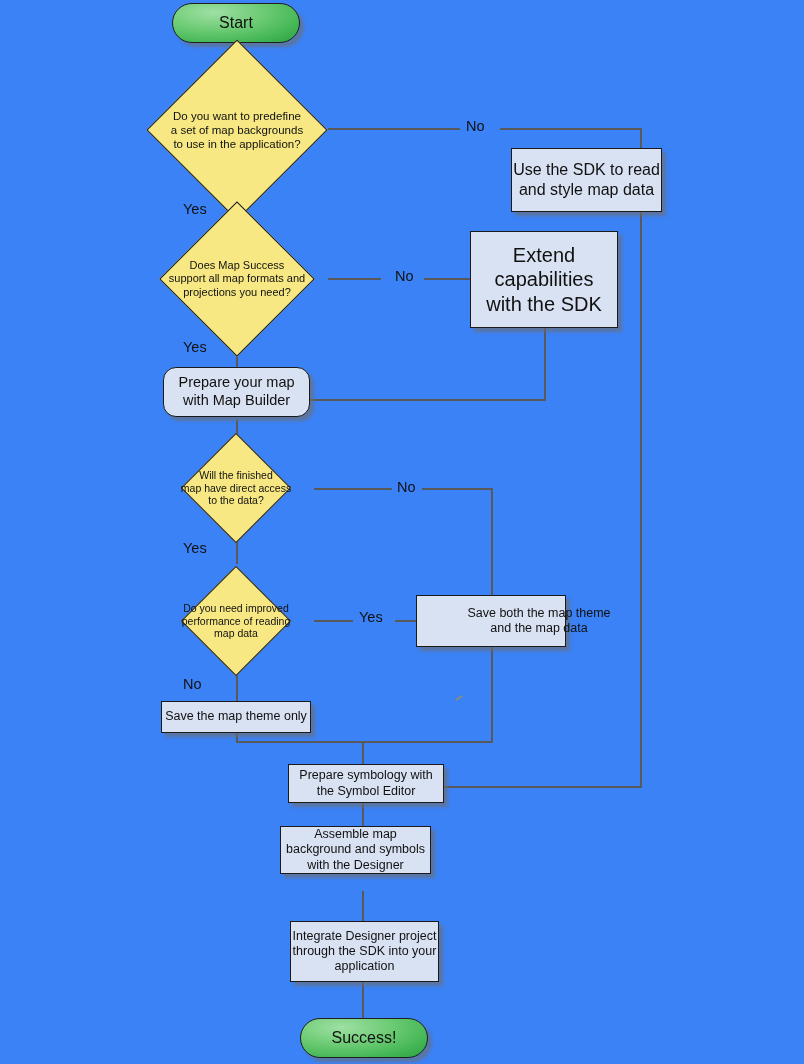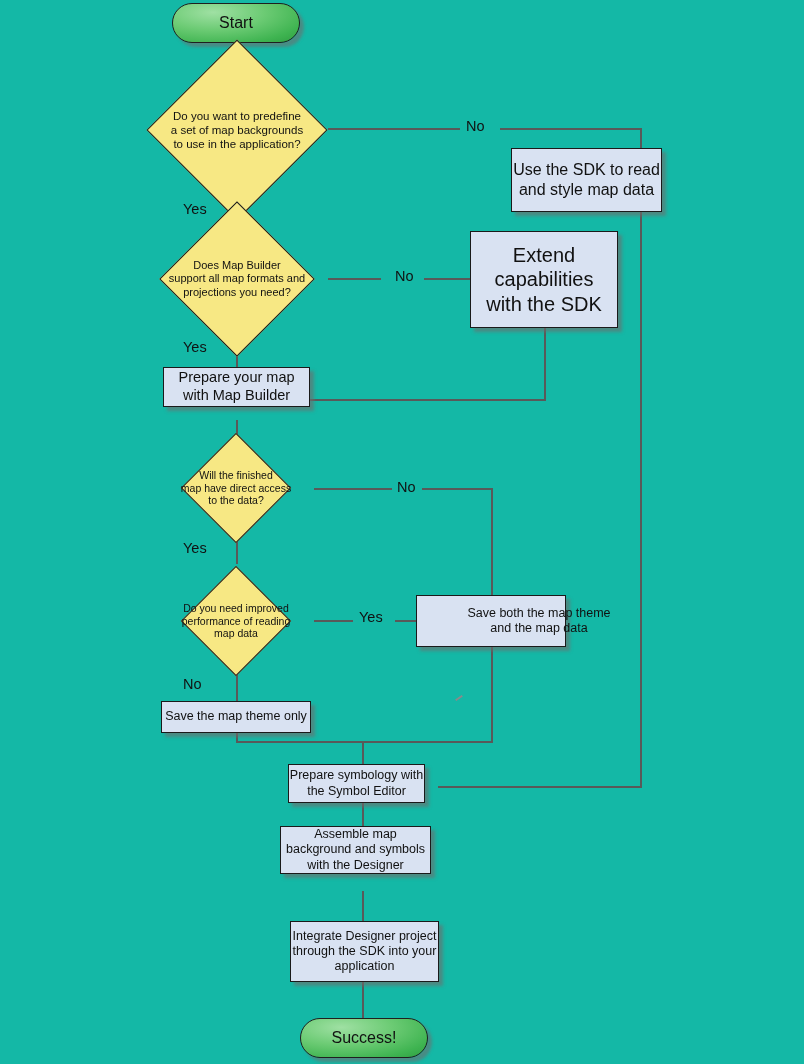--- a/index.html
+++ b/index.html
@@ -1,17 +1,17 @@
 <!DOCTYPE html>
 <html><head>
 <meta charset="utf-8">
 <style>
   html,body{margin:0;padding:0;background:#ffffff;}
   body{font-family:"Liberation Sans", sans-serif;}
-  #canvas{position:relative;width:804px;height:1064px;background:#14b8a6;overflow:hidden;}
+  #canvas{position:relative;width:804px;height:1064px;background:#3b82f6;overflow:hidden;}
 
   
   .ln{position:absolute;background:#595959;}
   .ln.h{height:2px;}
   .ln.v{width:2px;}
 
   
   .nodetext{
     position:absolute;left:0;top:0;width:100%;height:100%;
     display:flex;align-items:center;justify-content:center;
@@ -121,33 +121,33 @@
   <div class="elabel" style="left:183px;top:201px;font-size:14.5px;">Yes</div>
 
   <div class="box" style="left:511px;top:148px;width:151px;height:64px;">
     <div class="nodetext" style="font-size:16px;">Use the SDK to read
 and style map data</div>
   </div>
 
   <div class="dia" style="left:182px;top:224px;width:110px;height:110px;">
     <div class="shadow"></div>
     <div class="shape"></div>
-    <div class="nodetext" style="font-size:11px;width:186px;left:-38px;">Does Map Builder
+    <div class="nodetext" style="font-size:11px;width:186px;left:-38px;">Does Map Success
 support all map formats and
 projections you need?</div>
   </div>
   <div class="elabel" style="left:395px;top:268px;font-size:14.5px;">No</div>
   <div class="elabel" style="left:183px;top:339px;font-size:14.5px;">Yes</div>
 
   <div class="box" style="left:470px;top:231px;width:148px;height:97px;">
     <div class="nodetext" style="font-size:20px;">Extend capabilities
 with the SDK</div>
   </div>
 
-  <div class="box" style="left:163px;top:367px;width:147px;height:40px;">
+  <div class="box" style="left:163px;top:367px;width:147px;height:50px;border-radius:13px;">
     <div class="nodetext" style="font-size:14.5px;">Prepare your map
 with Map Builder</div>
   </div>
 
   <div class="dia" style="left:197px;top:449px;width:78px;height:78px;">
     <div class="shadow"></div>
     <div class="shape"></div>
     <div class="nodetext" style="font-size:10.5px;width:160px;left:-41px;">Will the finished
 map have direct access
 to the data?</div>
@@ -167,21 +167,21 @@
 
   <div class="box" style="left:416px;top:595px;width:150px;height:52px;">
     <div class="nodetext" style="font-size:12.5px;padding-left:48px;">Save both the map theme
 and the map data</div>
   </div>
 
   <div class="box" style="left:161px;top:701px;width:150px;height:32px;">
     <div class="nodetext" style="font-size:12.5px;">Save the map theme only</div>
   </div>
 
-  <div class="box" style="left:288px;top:764px;width:137px;height:39px;">
+  <div class="box" style="left:288px;top:764px;width:156px;height:39px;">
     <div class="nodetext" style="font-size:12.5px;">Prepare symbology with
 the Symbol Editor</div>
   </div>
 
   <div class="box" style="left:280px;top:826px;width:151px;height:48px;">
     <div class="nodetext" style="font-size:12.5px;">Assemble map
 background and symbols
 with the Designer</div>
   </div>
 

